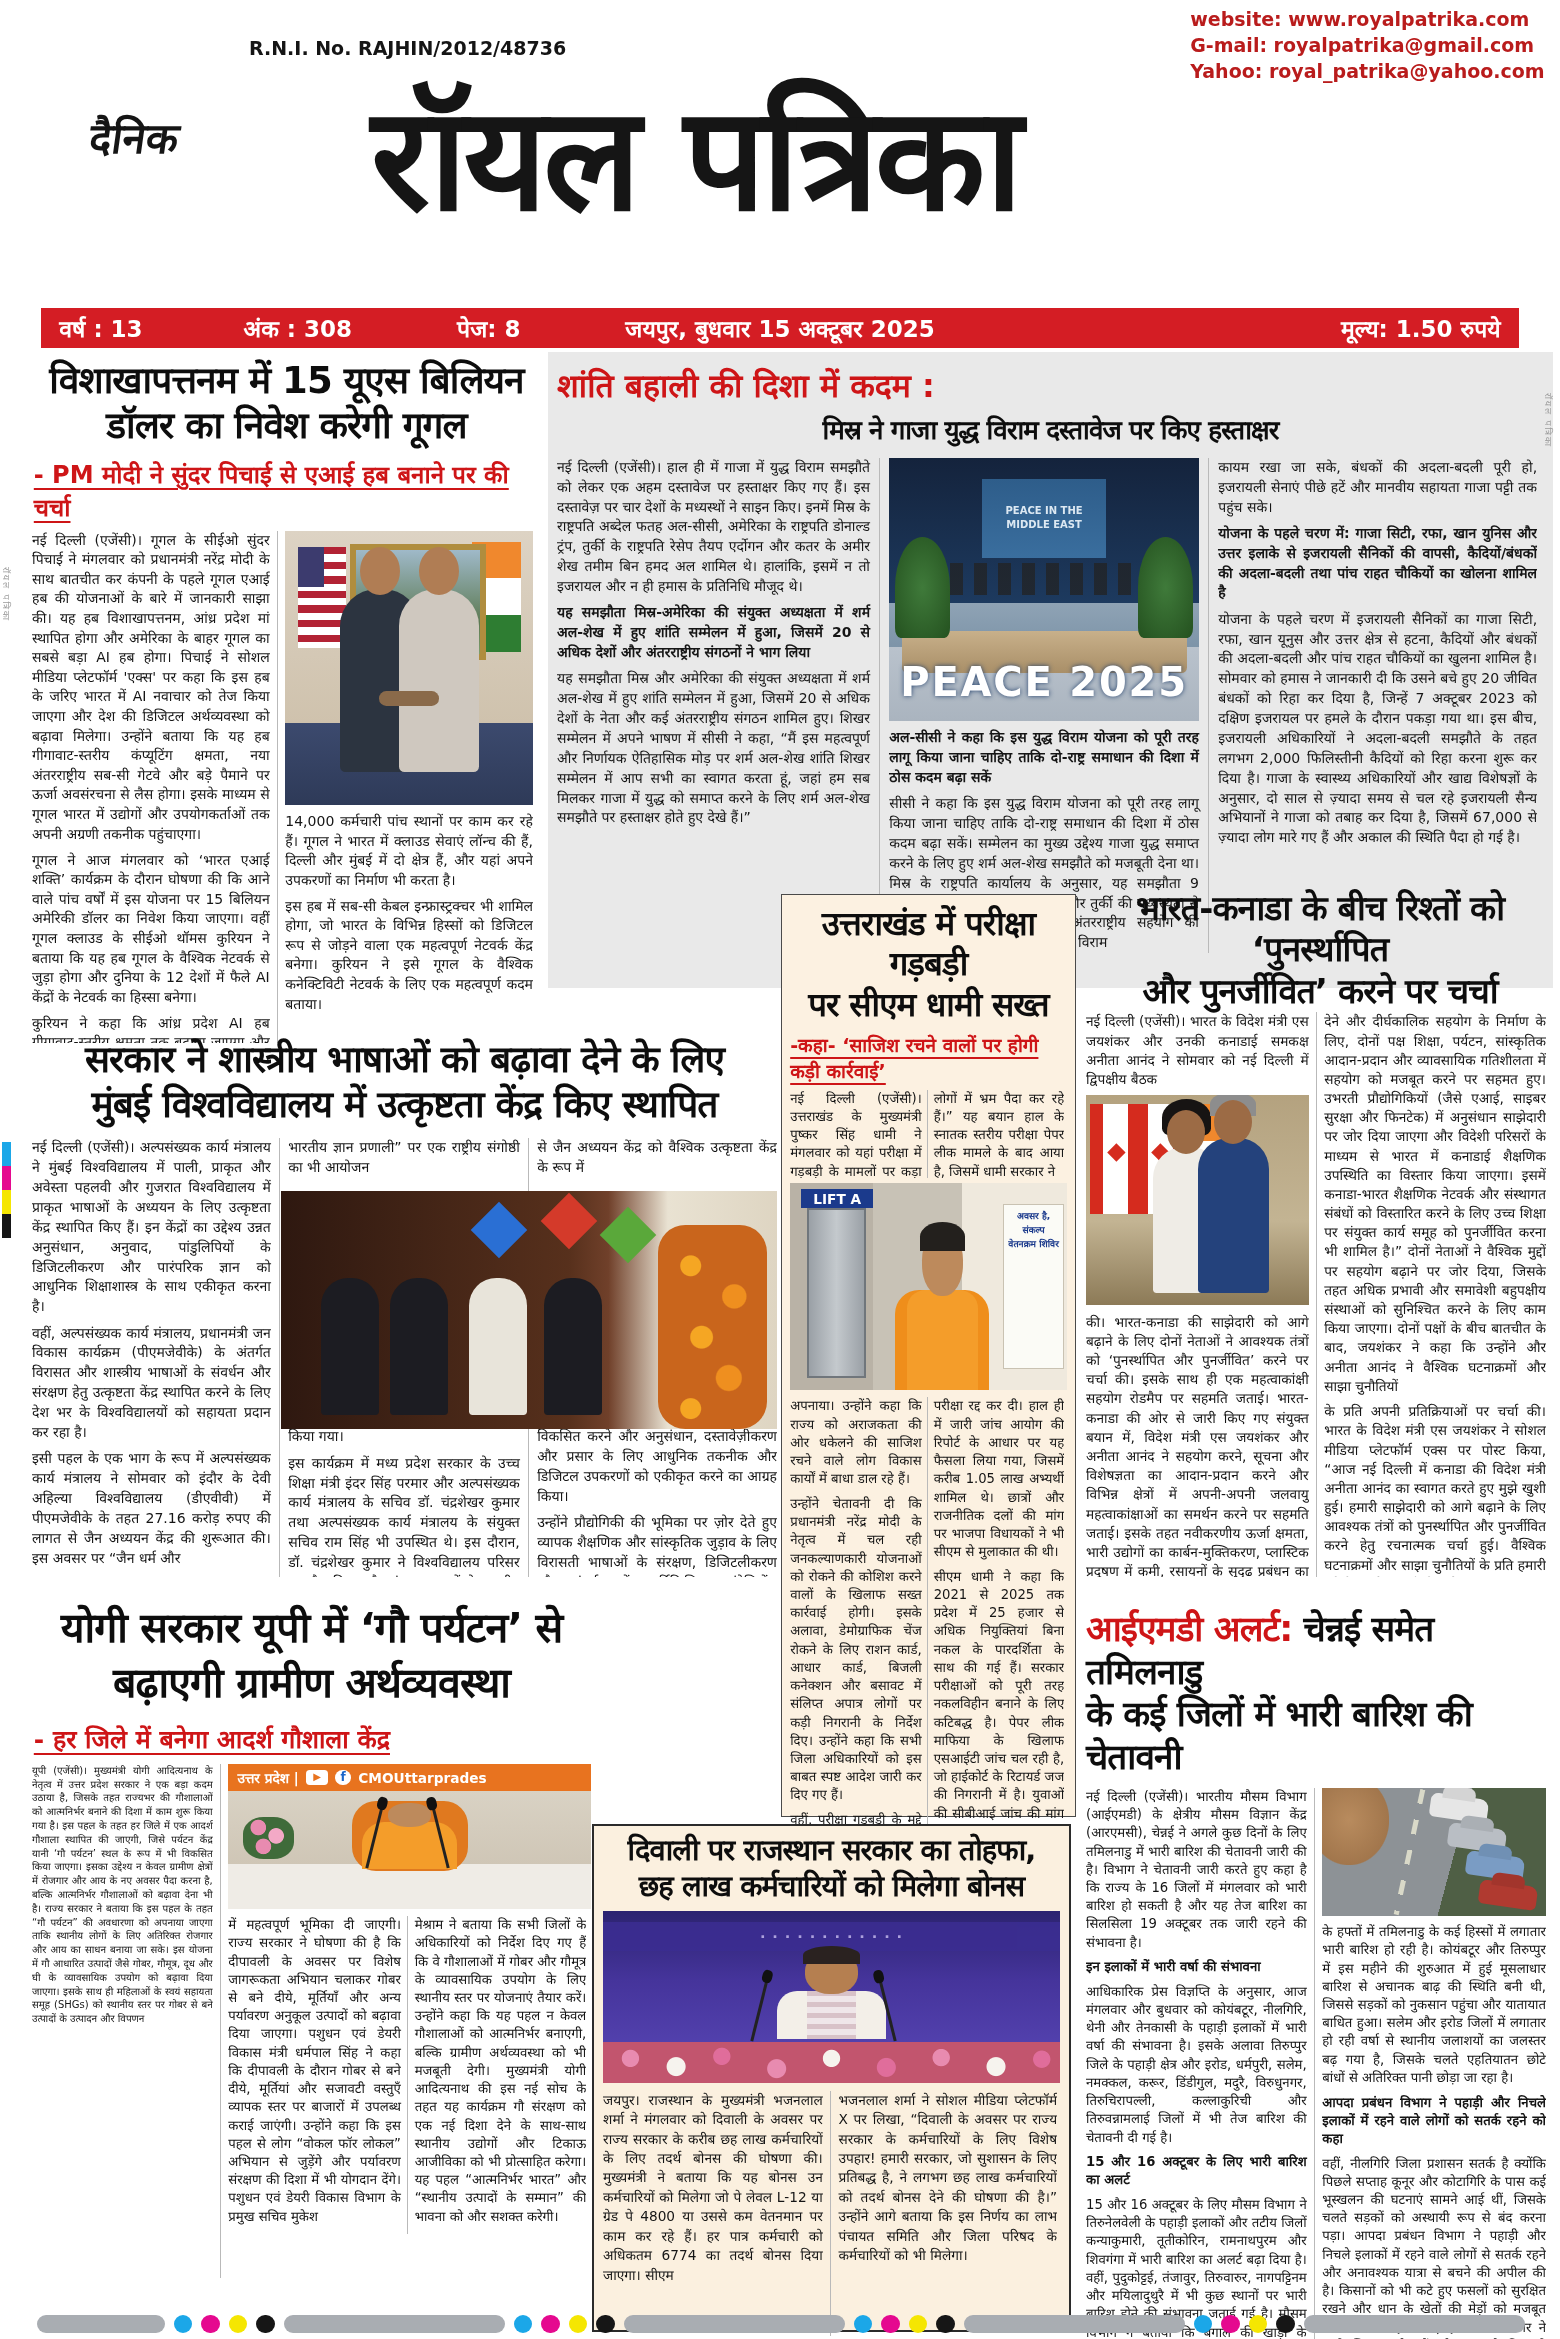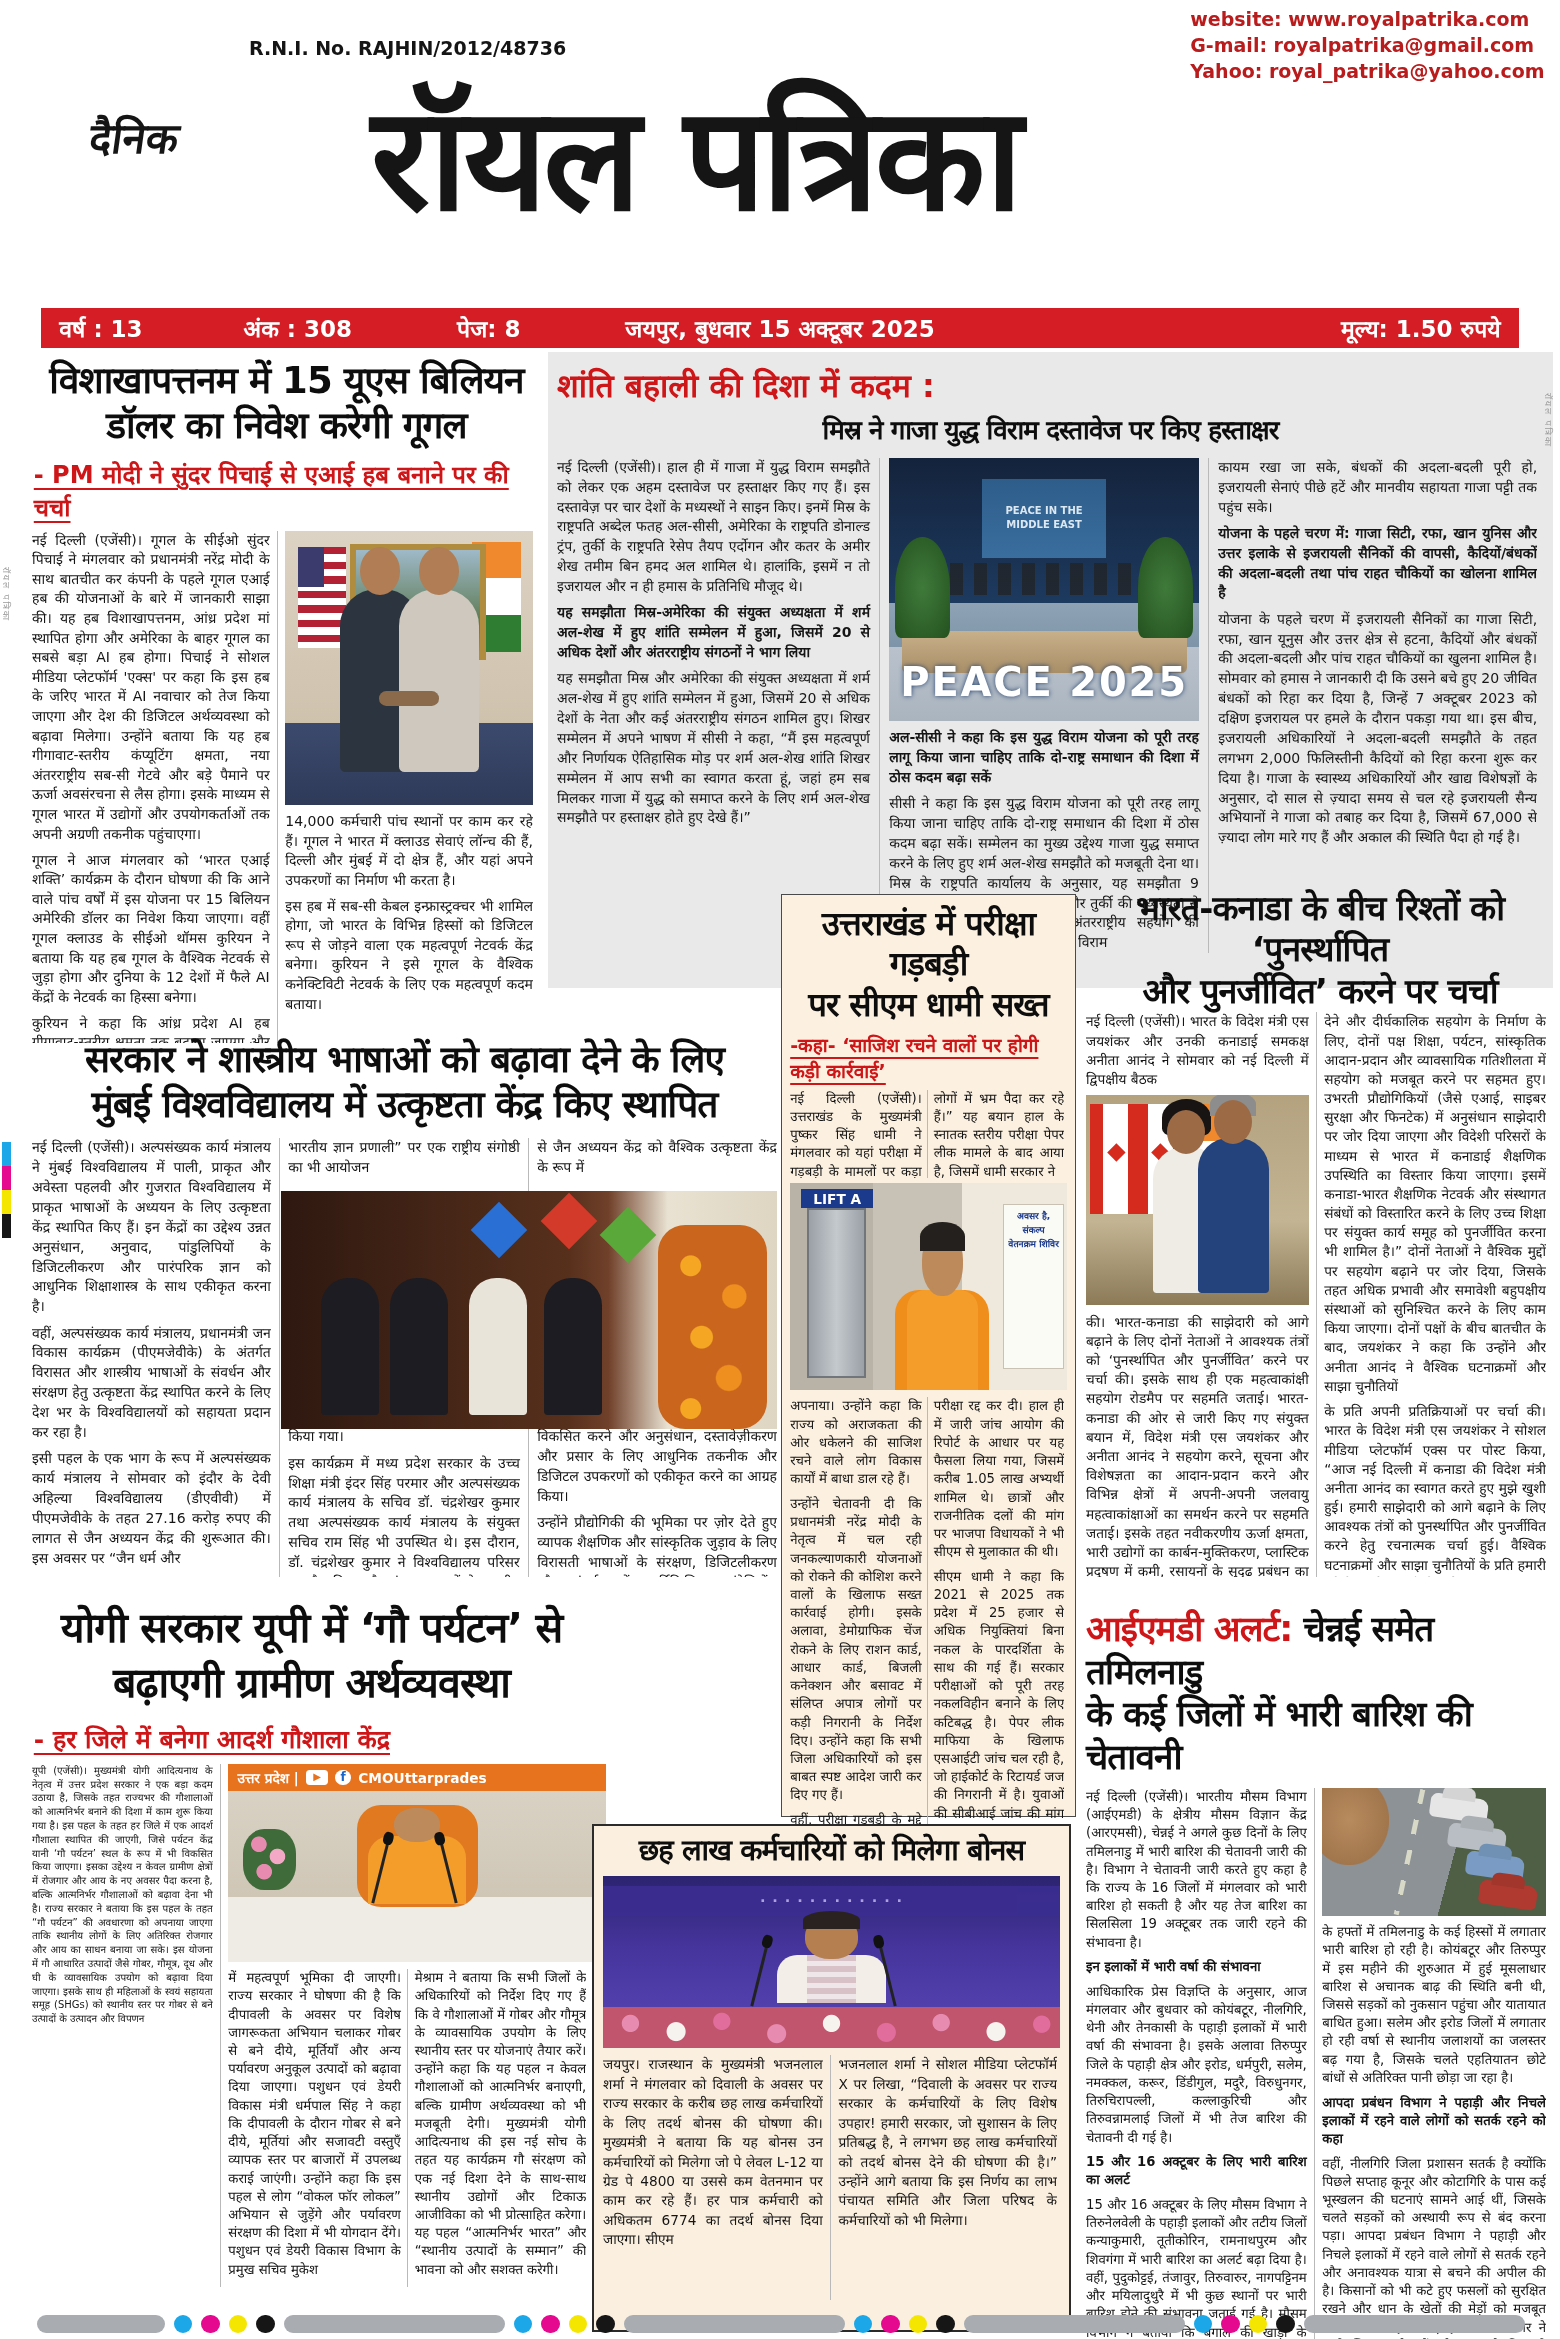--- a/index.html
+++ b/index.html
@@ -295,21 +295,21 @@
     <div class="hl" style="font-size:41px;line-height:1.35;">
       <div>योगी सरकार यूपी में ‘गौ पर्यटन’ से</div>
       <div>बढ़ाएगी ग्रामीण अर्थव्यवस्था</div>
     </div>
     <div class="sub" style="font-size:25px;margin:9.1px 0 9.1px 1.8px;">- हर जिले में बनेगा आदर्श गौशाला केंद्र</div>
     <div style="display:flex;">
       <div class="col" style="width:188px;height:514px;font-size:10px;line-height:1.38;padding-right:7.3px;border:none;">
         <p>यूपी (एजेंसी)। मुख्यमंत्री योगी आदित्यनाथ के नेतृत्व में उत्तर प्रदेश सरकार ने एक बड़ा कदम उठाया है, जिसके तहत राज्यभर की गौशालाओं को आत्मनिर्भर बनाने की दिशा में काम शुरू किया गया है। इस पहल के तहत हर जिले में एक आदर्श गौशाला स्थापित की जाएगी, जिसे पर्यटन केंद्र यानी ‘गौ पर्यटन’ स्थल के रूप में भी विकसित किया जाएगा। इसका उद्देश्य न केवल ग्रामीण क्षेत्रों में रोजगार और आय के नए अवसर पैदा करना है, बल्कि आत्मनिर्भर गौशालाओं को बढ़ावा देना भी है। राज्य सरकार ने बताया कि इस पहल के तहत “गौ पर्यटन” की अवधारणा को अपनाया जाएगा ताकि स्थानीय लोगों के लिए अतिरिक्त रोजगार और आय का साधन बनाया जा सके। इस योजना में गौ आधारित उत्पादों जैसे गोबर, गौमूत्र, दूध और घी के व्यावसायिक उपयोग को बढ़ावा दिया जाएगा। इसके साथ ही महिलाओं के स्वयं सहायता समूह (SHGs) को स्थानीय स्तर पर गोबर से बने उत्पादों के उत्पादन और विपणन</p>
       </div>
       <div style="width:371px;border-left:0.9px solid #b9b9b9;padding-left:7.3px;box-sizing:border-box;">
-        <div class="ph ph-yogi" style="width:100%;height:198px;padding-left:15px;">
+        <div class="ph ph-yogi" style="width:100%;height:145px;">
           <div class="ybanner">
             <span>उत्तर प्रदेश  |</span>
             <span class="ytIcon">▶</span>
             <span class="fbIcon">f</span>
             <span>CMOUttarprades</span>
           </div>
           <div class="yscene">
             <div class="yflow"></div>
             <div class="ychair"></div>
             <div class="ybody"></div>
@@ -325,20 +325,21 @@
           <div class="col" style="width:179px;height:318px;font-size:13.2px;line-height:1.38;padding-left:6.4px;">
             <p>मेश्राम ने बताया कि सभी जिलों के अधिकारियों को निर्देश दिए गए हैं कि वे गौशालाओं में गोबर और गौमूत्र के व्यावसायिक उपयोग के लिए स्थानीय स्तर पर योजनाएं तैयार करें। उन्होंने कहा कि यह पहल न केवल गौशालाओं को आत्मनिर्भर बनाएगी, बल्कि ग्रामीण अर्थव्यवस्था को भी मजबूती देगी। मुख्यमंत्री योगी आदित्यनाथ की इस नई सोच के तहत यह कार्यक्रम गौ संरक्षण को एक नई दिशा देने के साथ-साथ स्थानीय उद्योगों और टिकाऊ आजीविका को भी प्रोत्साहित करेगा। यह पहल “आत्मनिर्भर भारत” और “स्थानीय उत्पादों के सम्मान” की भावना को और सशक्त करेगी।</p>
           </div>
         </div>
       </div>
     </div>
   </div>
 
   <div class="art" style="left:592px;top:1824px;width:479px;height:508px;background:#fbf0df;border:2.7px solid #2b2b2b;padding:7.3px 9.1px;">
     <div class="hl" style="font-size:29px;">
+      <div>दिवाली पर राजस्थान सरकार का तोहफा,</div>
       <div>छह लाख कर्मचारियों को मिलेगा बोनस</div>
     </div>
     <div class="ph ph-raj" style="width:100%;height:172px;margin:7.3px 0;">
       <div class="rbannerTop">· · · · · · · · · · · ·</div>
       <div class="rajman">
         <div class="rajbody"></div>
           <div class="rajstole"></div>
           <div class="rajhead"></div>
           <div class="rajhair"></div>
       </div>

